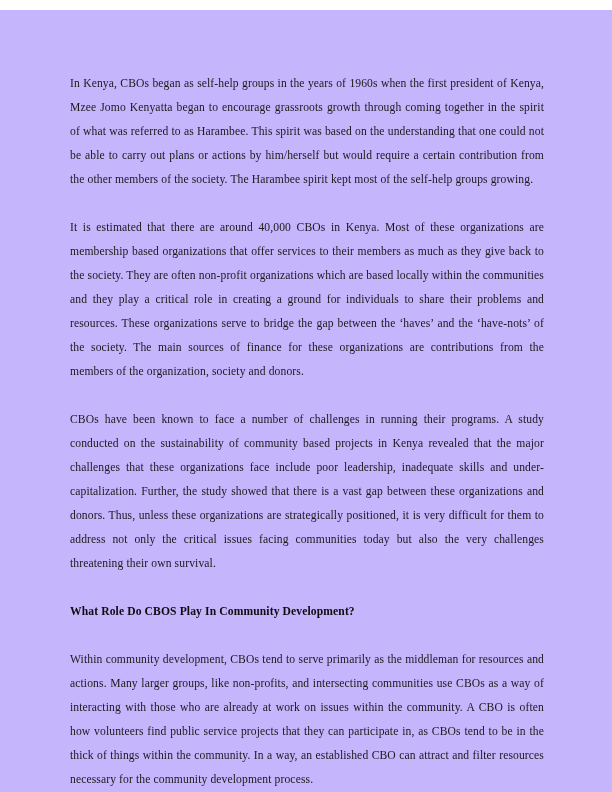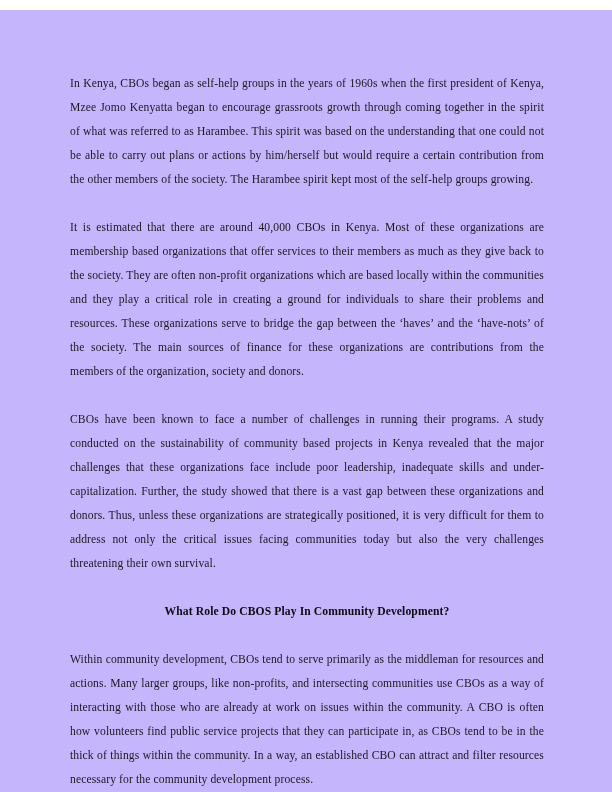--- a/index.html
+++ b/index.html
@@ -43,21 +43,21 @@
     margin-bottom: 0;
   }
 
   h2.section-heading {
     margin: 0 0 24px 0;
     font-family: "Liberation Serif", "DejaVu Serif", serif;
     font-size: 11.6px;
     line-height: 24px;
     font-weight: bold;
     color: #0d0d0d;
-    text-align: center;
+    text-align: left;
     letter-spacing: 0.01em;
   }
 </style>
 </head>
 <body>
 
 <div class="page">
   <div class="doc-body">
 
     <p class="para">In Kenya, CBOs began as self-help groups in the years of 1960s when the first president of Kenya, Mzee Jomo Kenyatta began to encourage grassroots growth through coming together in the spirit of what was referred to as Harambee. This spirit was based on the understanding that one could not be able to carry out plans or actions by him/herself but would require a certain contribution from the other members of the society. The Harambee spirit kept most of the self-help groups growing.</p>

